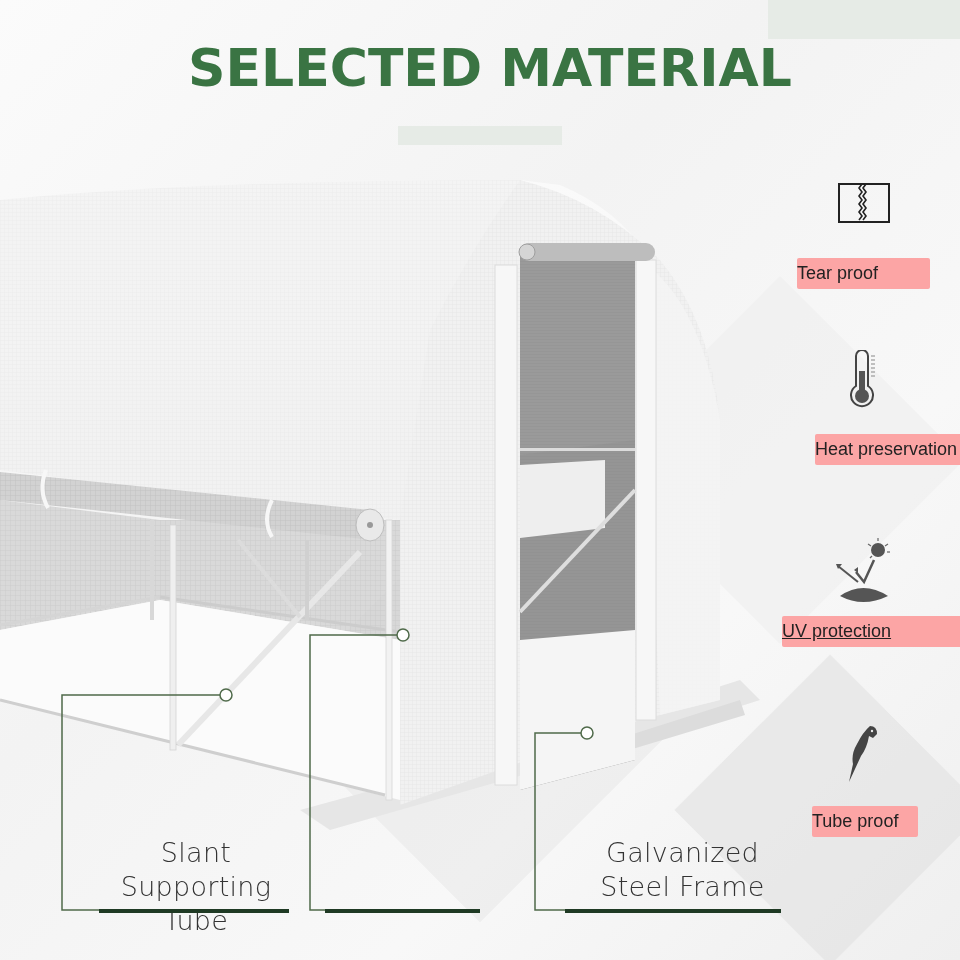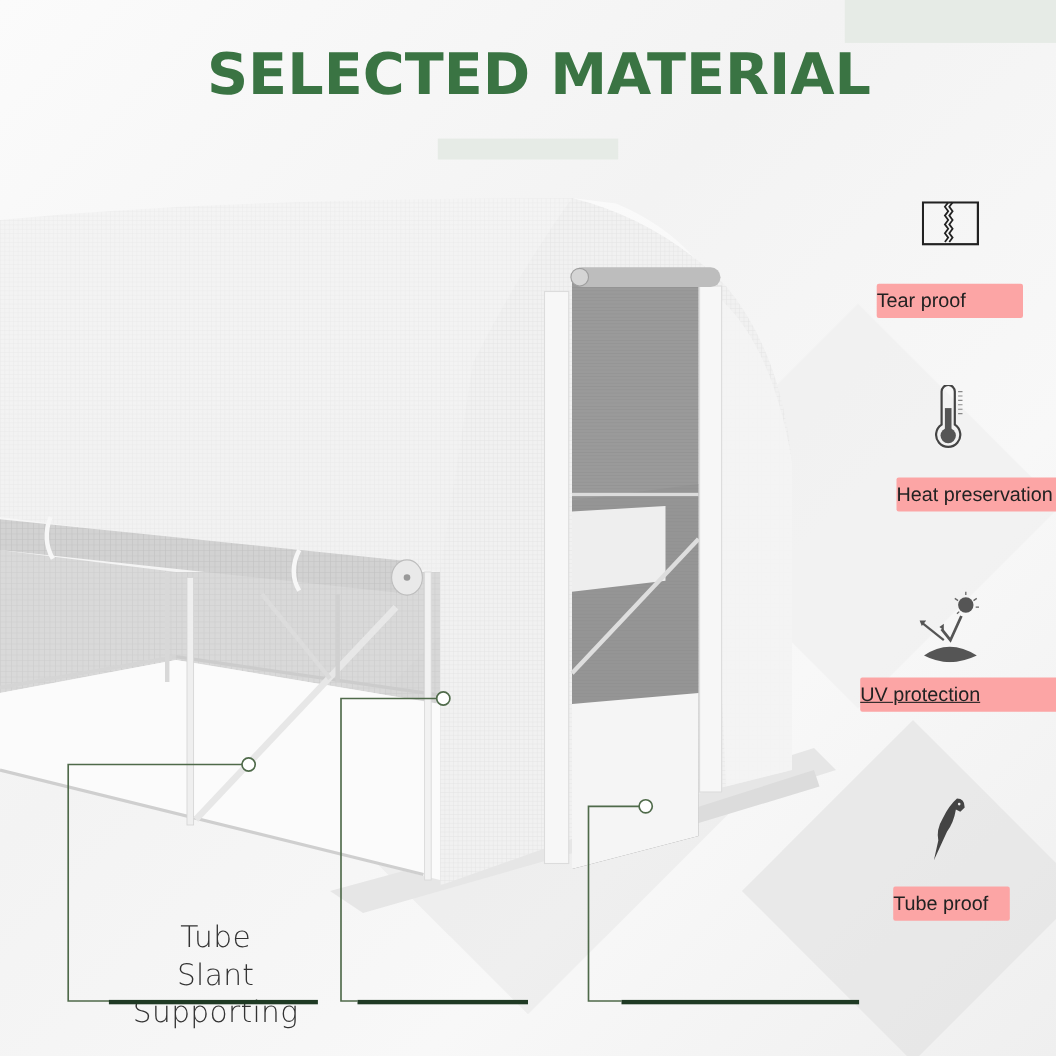--- a/index.html
+++ b/index.html
@@ -142,24 +142,26 @@
 </svg>
 <div class="label-box" style="left:782px;top:616px;width:183px;text-decoration:underline;">UV protection</div>
 
 <svg class="feat-icon" style="left:845px;top:724px;" width="36" height="60" viewBox="0 0 36 60">
   <path d="M25 2 Q32 2 32 10 L28 14 L24 12 Q22 24 16 32 L4 58 L8 40 Q6 30 12 20 Q18 8 25 2 Z" fill="#444"></path>
   <circle cx="27" cy="7" r="1.2" fill="#eee"></circle>
 </svg>
 <div class="label-box" style="left:812px;top:806px;width:106px;">Tube proof</div>
 
 <div class="callout-text" style="left:82px;top:836px;width:228px;">
+  <div>Slant Supporting</div>
   <div>Tube</div>
-  <div>Slant Supporting</div>
 </div>
 <div class="underline" style="left:99px;top:909px;width:190px;"></div>
 
 <div class="callout-text" style="left:322px;top:836px;width:170px;">
 </div>
 <div class="underline" style="left:325px;top:909px;width:155px;"></div>
 
 <div class="callout-text" style="left:590px;top:836px;width:185px;">
+  <div>Galvanized</div>
+  <div>Steel Frame</div>
 </div>
 <div class="underline" style="left:565px;top:909px;width:216px;"></div>
 
 </body></html>

